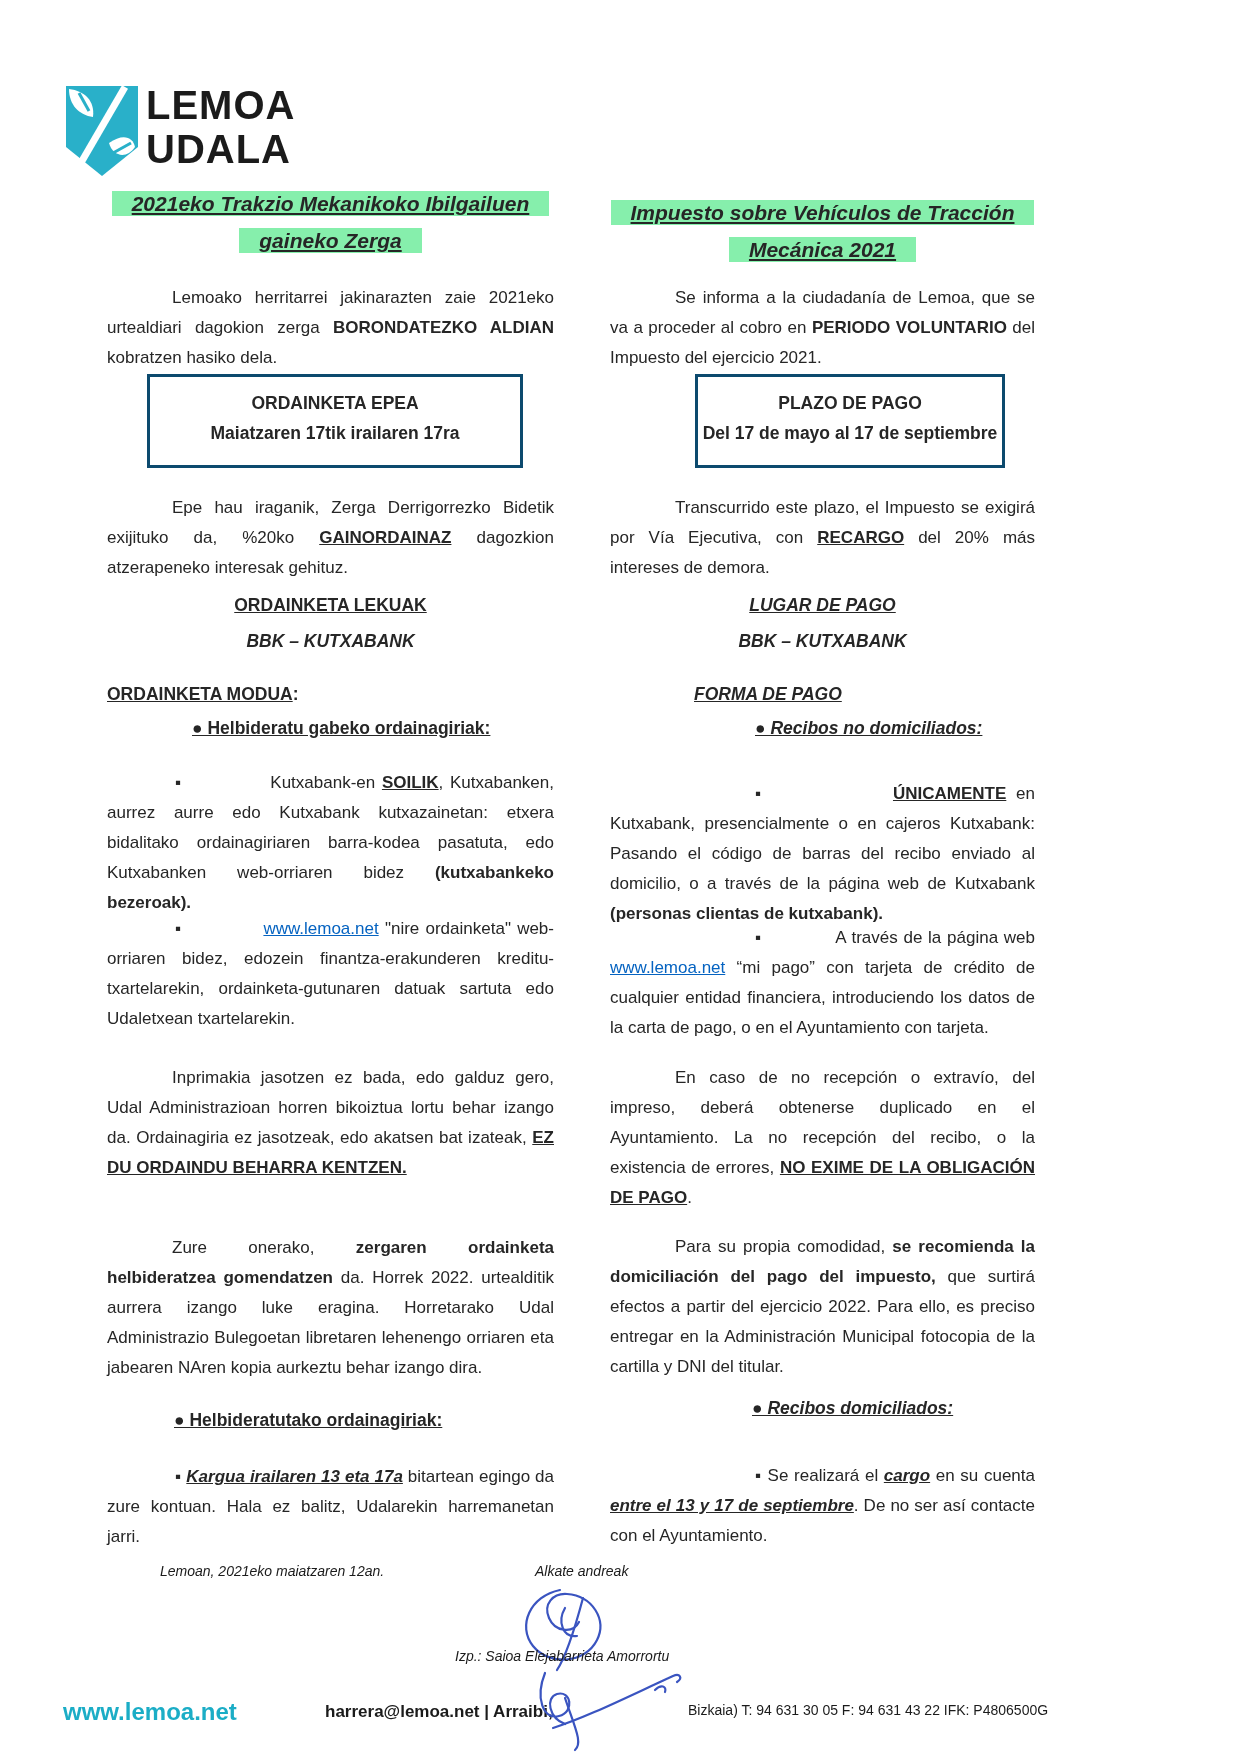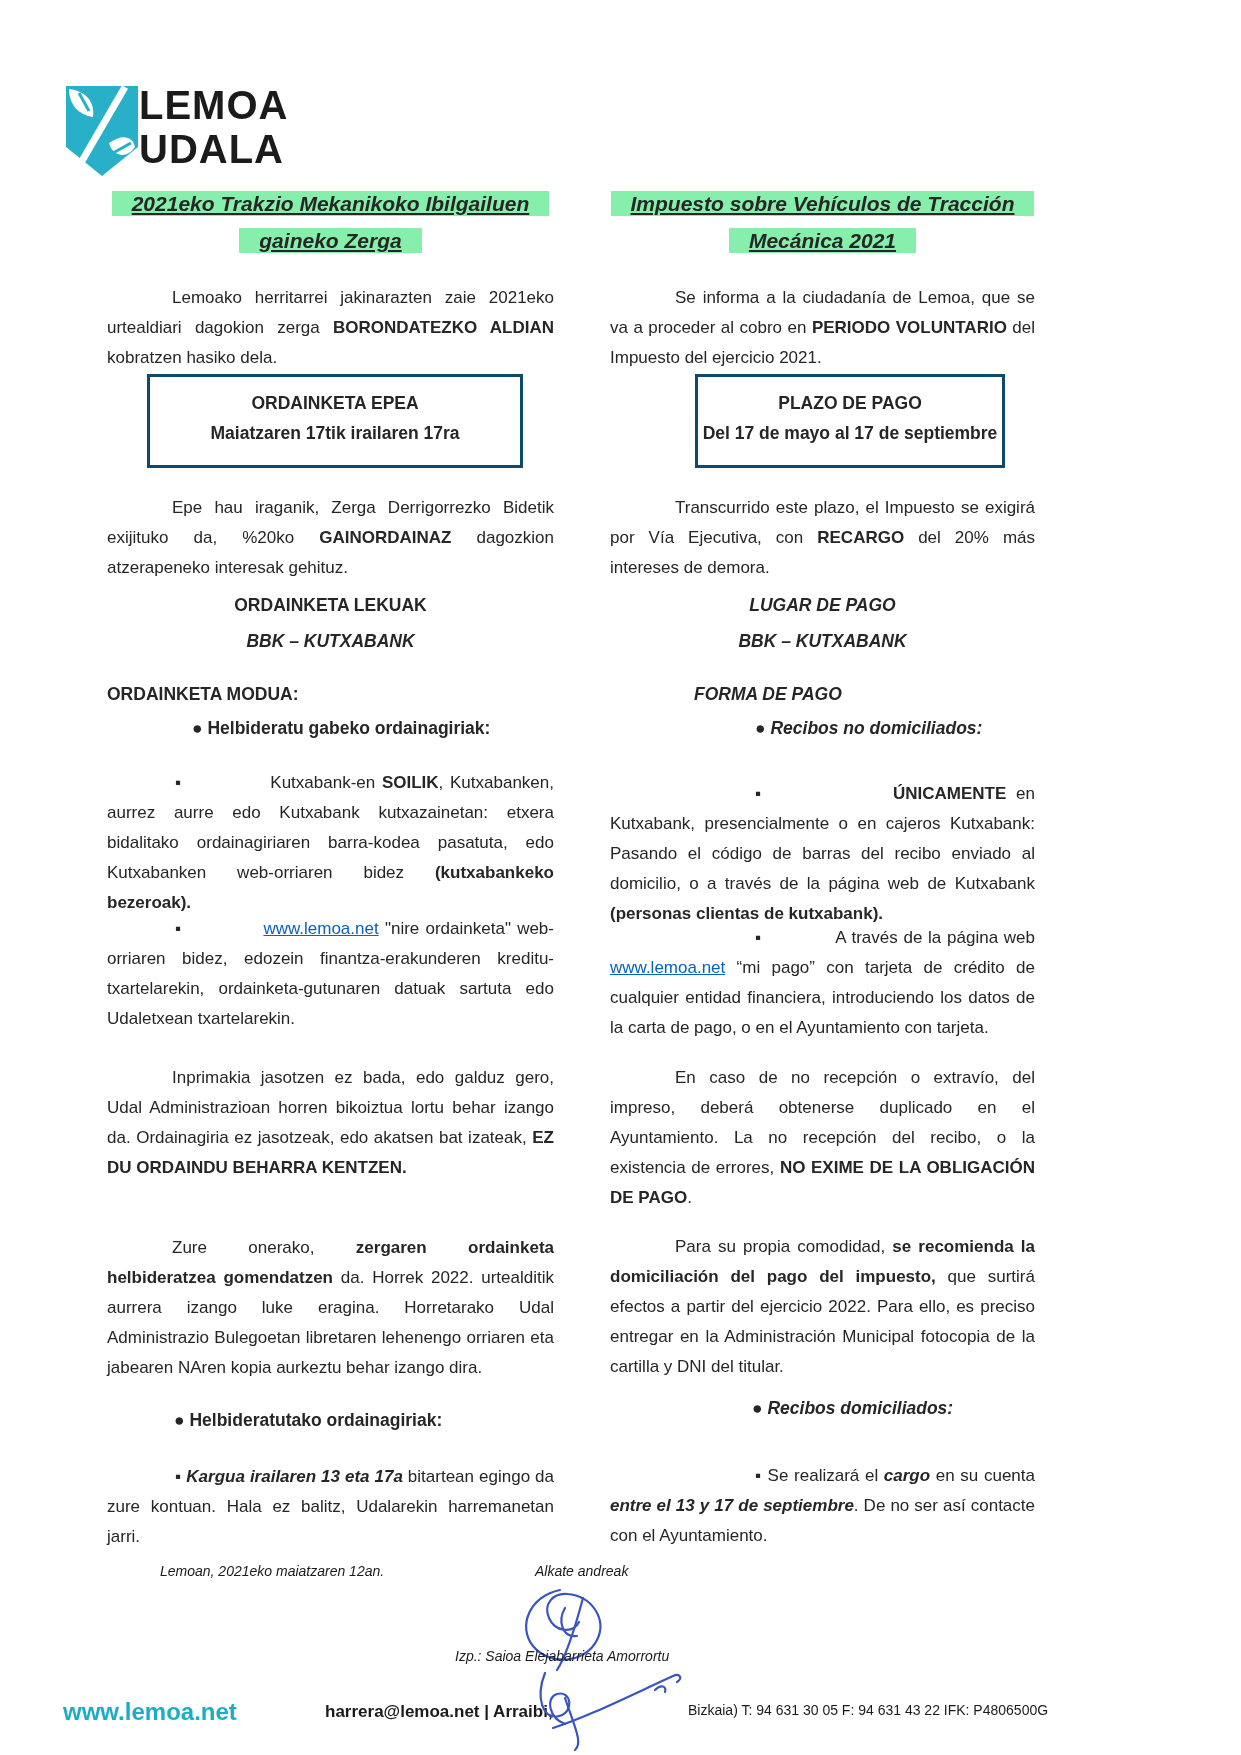--- a/index.html
+++ b/index.html
@@ -7,31 +7,31 @@
         font-family:"Liberation Sans",sans-serif;color:#262626;overflow:hidden;}
   .col{position:absolute;top:0;height:100%;}
   .col-left{left:107px;width:447px;}
   .col-right{left:610px;width:425px;}
   .blk{position:absolute;left:0;right:0;}
   .body{font-size:17px;line-height:30px;text-align:justify;text-indent:65px;}
   .bullet{text-indent:68px;}
   .bullet-r{text-indent:145px;margin-top:11px;}
   .b{font-weight:bold;}
   .i{font-style:italic;}
-  .u{}
+  .u{text-decoration:underline;}
   .ilink{color:#0563c1;text-decoration:underline;cursor:pointer;}
   .title-wrap{text-align:center;font-size:21px;font-weight:bold;font-style:italic;line-height:37px;}
   .hl{background:#86efac;text-decoration:underline;padding:1px 20px;}
   .h-center{text-align:center;font-size:17.5px;}
   .h-left{font-size:17.5px;}
   .pay-box{border:3px solid #0c4a6e;text-align:center;font-weight:bold;font-size:17.5px;line-height:30px;padding-top:11px;box-sizing:border-box;height:94px;}
   .box-left{margin-left:40px;width:376px;}
   .box-right{margin-left:85px;width:310px;}
   .logo{position:absolute;left:65px;top:85px;display:flex;align-items:flex-start;}
-  .logo-text{margin-left:0;font-size:40px;line-height:44px;font-weight:800;letter-spacing:1px;color:#1b1b1b;margin-top:-2px;}
+  .logo-text{margin-left:7px;font-size:40px;line-height:44px;font-weight:800;letter-spacing:1px;color:#1b1b1b;margin-top:-2px;}
   .sig-line{position:absolute;font-size:14px;font-style:italic;color:#1b1b1b;}
   .footer-web{position:absolute;left:63px;top:1698px;font-size:24px;font-weight:600;color:#1badc6;}
   .footer-mid{position:absolute;left:325px;top:1702px;font-size:17px;font-weight:600;color:#1b1b1b;}
   .footer-right{position:absolute;left:688px;top:1702px;font-size:14px;font-weight:500;color:#1b1b1b;}
   .sig-svg{position:absolute;left:505px;top:1578px;z-index:3;}
   .izp{z-index:4;}
 </style>
 </head>
 <body>
 
@@ -71,21 +71,21 @@
     <div class="blk body bullet" style="top:768px"><span>▪&nbsp;&nbsp;&nbsp;&nbsp;&nbsp;&nbsp;&nbsp;&nbsp;&nbsp;&nbsp;&nbsp;&nbsp; Kutxabank-en </span><span class="b u">SOILIK</span><span>, Kutxabanken, aurrez aurre edo Kutxabank kutxazainetan: etxera bidalitako ordainagiriaren barra-kodea pasatuta, edo Kutxabanken web-orriaren bidez </span><span class="b">(kutxabankeko bezeroak).</span></div>
     <div class="blk h-left" style="top:718px;padding-left:85px"><span class="b u">● Helbideratu gabeko ordainagiriak:</span></div>
     <div class="blk body bullet" style="top:914px"><span>▪&nbsp;&nbsp;&nbsp;&nbsp;&nbsp;&nbsp;&nbsp;&nbsp;&nbsp;&nbsp;&nbsp;&nbsp; </span><a href="#" class="ilink">www.lemoa.net</a><span> "nire ordainketa" web-orriaren bidez, edozein finantza-erakunderen kreditu-txartelarekin, ordainketa-gutunaren datuak sartuta edo Udaletxean txartelarekin.</span></div>
     <div class="blk body" style="top:1063px"><span>Inprimakia jasotzen ez bada, edo galduz gero, Udal Administrazioan horren bikoiztua lortu behar izango da. Ordainagiria ez jasotzeak, edo akatsen bat izateak, </span><span class="b u">EZ DU ORDAINDU BEHARRA KENTZEN.</span></div>
     <div class="blk body" style="top:1233px"><span>Zure onerako, </span><span class="b">zergaren ordainketa helbideratzea gomendatzen</span><span> da. Horrek 2022. urtealditik aurrera izango luke eragina. Horretarako Udal Administrazio Bulegoetan libretaren lehenengo orriaren eta jabearen NAren kopia aurkeztu behar izango dira.</span></div>
     <div class="blk h-left" style="top:1410px;padding-left:67px"><span class="b u">● Helbideratutako ordainagiriak:</span></div>
     <div class="blk body bullet" style="top:1462px"><span>▪ </span><span class="b i u">Kargua irailaren 13 eta 17a</span><span> bitartean egingo da zure kontuan. Hala ez balitz, Udalarekin harremanetan jarri.</span></div>
   </div>
 
   <div class="col col-right">
-    <div class="blk title-wrap" style="top:185px">
+    <div class="blk title-wrap" style="top:194px">
       <div><span class="hl">Impuesto sobre Vehículos de Tracción</span></div>
       <div><span class="hl">Mecánica 2021</span></div>
     </div>
     <div class="blk body" style="top:283px"><span>Se informa a la ciudadanía de Lemoa, que se va a proceder al cobro en </span><span class="b">PERIODO VOLUNTARIO</span><span> del Impuesto del ejercicio 2021.</span></div>
     <div class="blk pay-box box-right" style="top:374px">
       <div>PLAZO DE PAGO</div>
       <div>Del 17 de mayo al 17 de septiembre</div>
     </div>
     <div class="blk body" style="top:493px"><span>Transcurrido este plazo, el Impuesto se exigirá por Vía Ejecutiva, con </span><span class="b u">RECARGO</span><span> del 20% más intereses de demora.</span></div>
     <div class="blk h-center b i u" style="top:595px">LUGAR DE PAGO</div>

